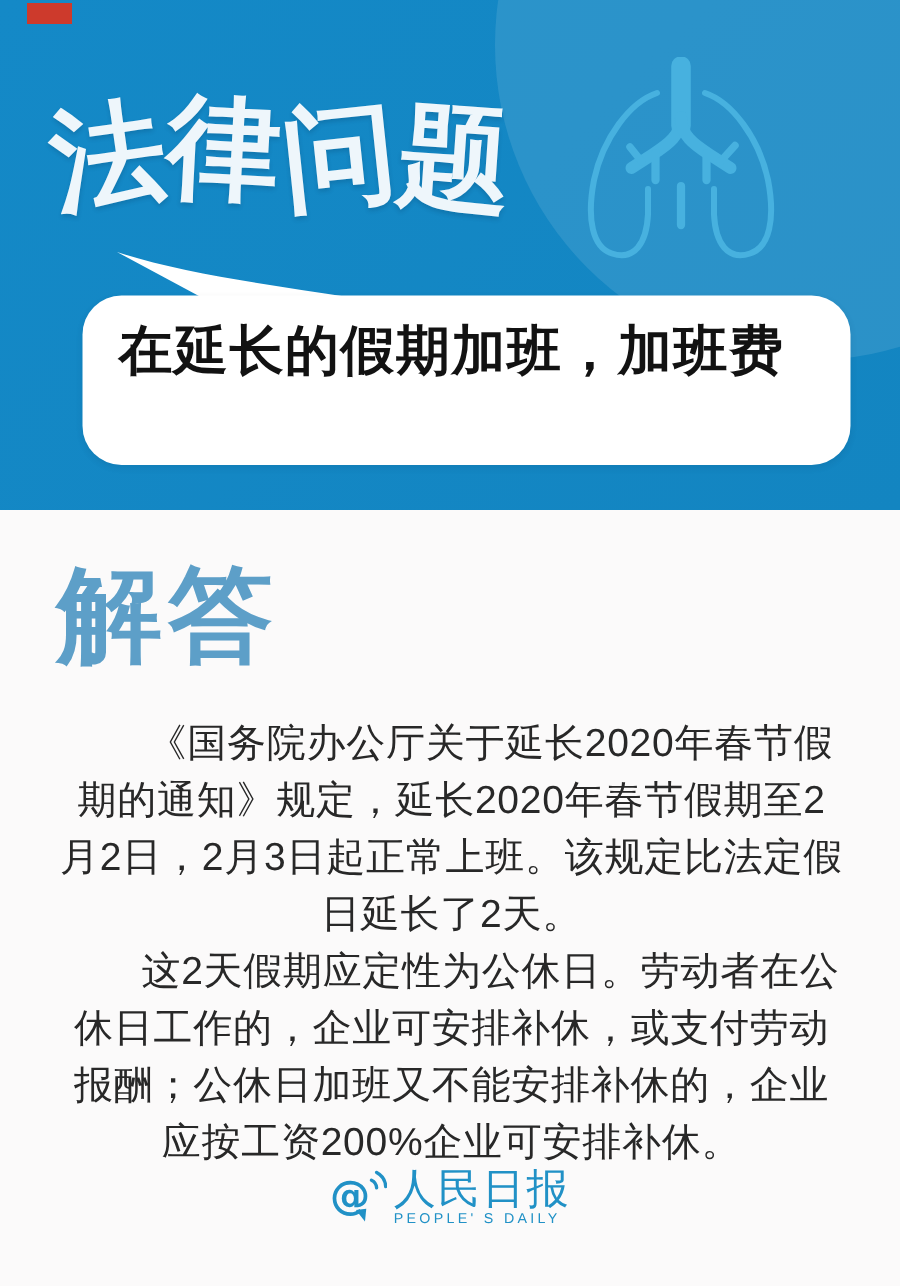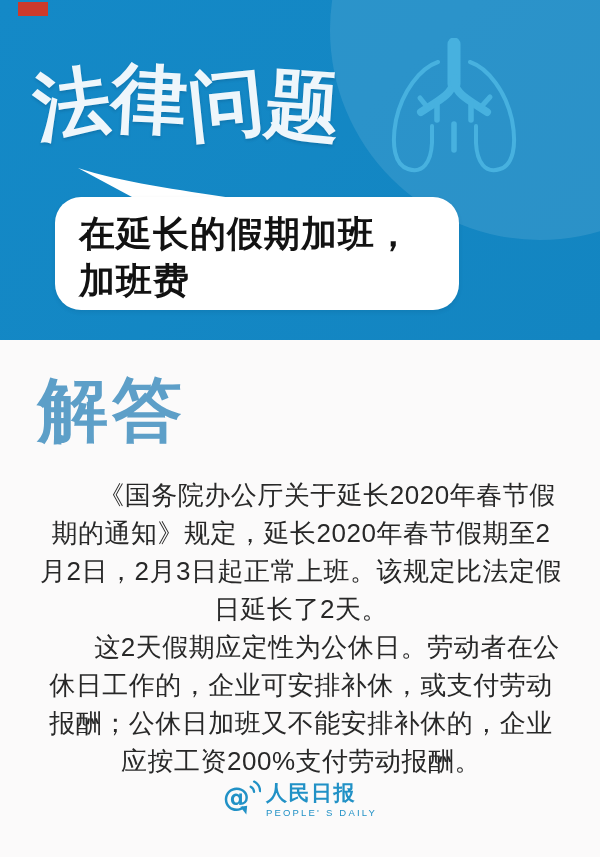--- a/index.html
+++ b/index.html
@@ -59,21 +59,21 @@
   .title .ch.t3 { transform: rotate(4deg) translateY(4px); }
 
   .bubble-tail {
     position: absolute;
     left: 70px; top: 160px;
     width: 170px; height: 50px;
   }
   .bubble {
     position: absolute;
     left: 55px; top: 197px;
-    width: 404px; height: 113px;
+    width: 512px; height: 113px;
     background: #ffffff;
     border-radius: 26px;
     padding: 14px 18px 0 24px;
     box-shadow: 0 2px 4px rgba(0,40,70,0.10);
   }
   .bubble .qline {
     font-family: "Liberation Serif", "DejaVu Serif", serif;
     font-weight: 900;
     font-size: 36px;
     line-height: 47px;
@@ -120,22 +120,22 @@
   }
   .logo {
     display: flex;
     align-items: flex-start;
     gap: 5px;
   }
   .logo-at { width: 38px; height: 40px; }
   .logo-txt { display: flex; flex-direction: column; padding-top: 3px; }
   .logo-cn {
     color: #2191c6;
-    font-size: 21px;
-    font-weight: 700;
+    font-size: 28px;
+    font-weight: 400;
     letter-spacing: 1.5px;
     line-height: 24px;
   }
   .logo-en {
     color: #2191c6;
     font-size: 9.5px;
     font-weight: 400;
     letter-spacing: 2.2px;
     margin-top: 2px;
   }
@@ -177,21 +177,21 @@
 
     <div class="bubble">
       <div class="qline">在延长的假期加班，加班费</div>
     </div>
   </div>
 
   <div class="answer-section">
     <div class="answer-heading">解答</div>
     <div class="body-text">
       <p>《国务院办公厅关于延长2020年春节假期的通知》规定，延长2020年春节假期至2月2日，2月3日起正常上班。该规定比法定假日延长了2天。</p>
-      <p>这2天假期应定性为公休日。劳动者在公休日工作的，企业可安排补休，或支付劳动报酬；公休日加班又不能安排补休的，企业应按工资200%支付劳动报酬。</p>
+      <p>这2天假期应定性为公休日。劳动者在公休日工作的，企业可安排补休，或支付劳动报酬；公休日加班又不能安排补休的，企业应按工资200%企业可安排补休。</p>
     </div>
   </div>
 
   <div class="footer">
     <div class="logo">
       <svg class="logo-at" viewBox="0 0 44 46">
         <text x="0" y="32" font-family="DejaVu Sans, sans-serif" font-size="31" font-weight="bold" fill="#2191c6">@</text>
 
         <path d="M20 33 L27 42 L28 32 Z" fill="#2191c6"></path>
 

